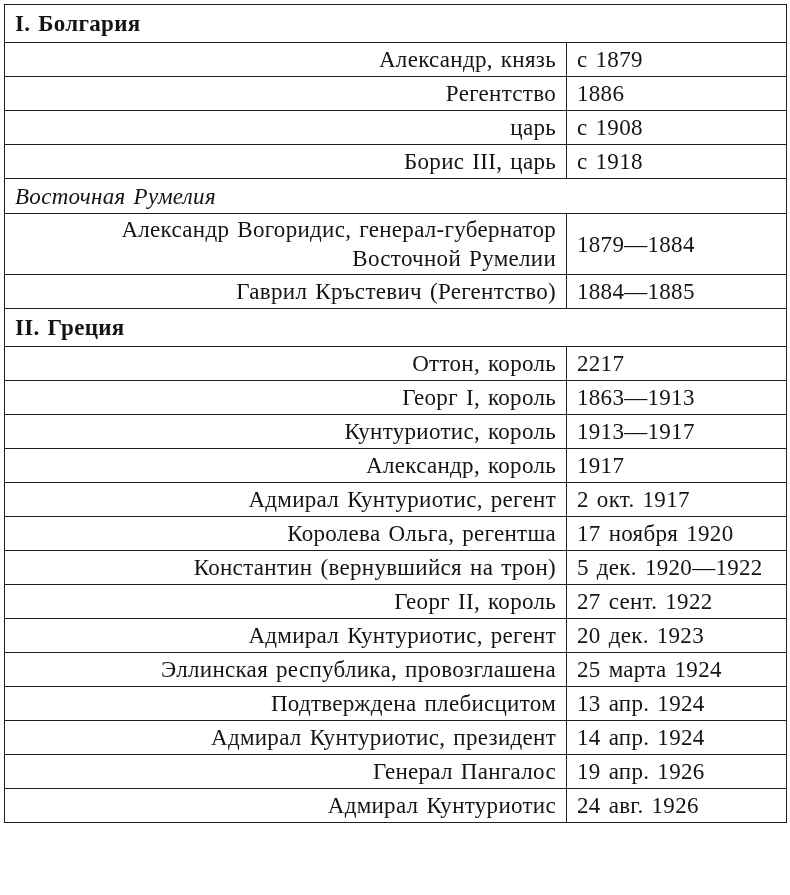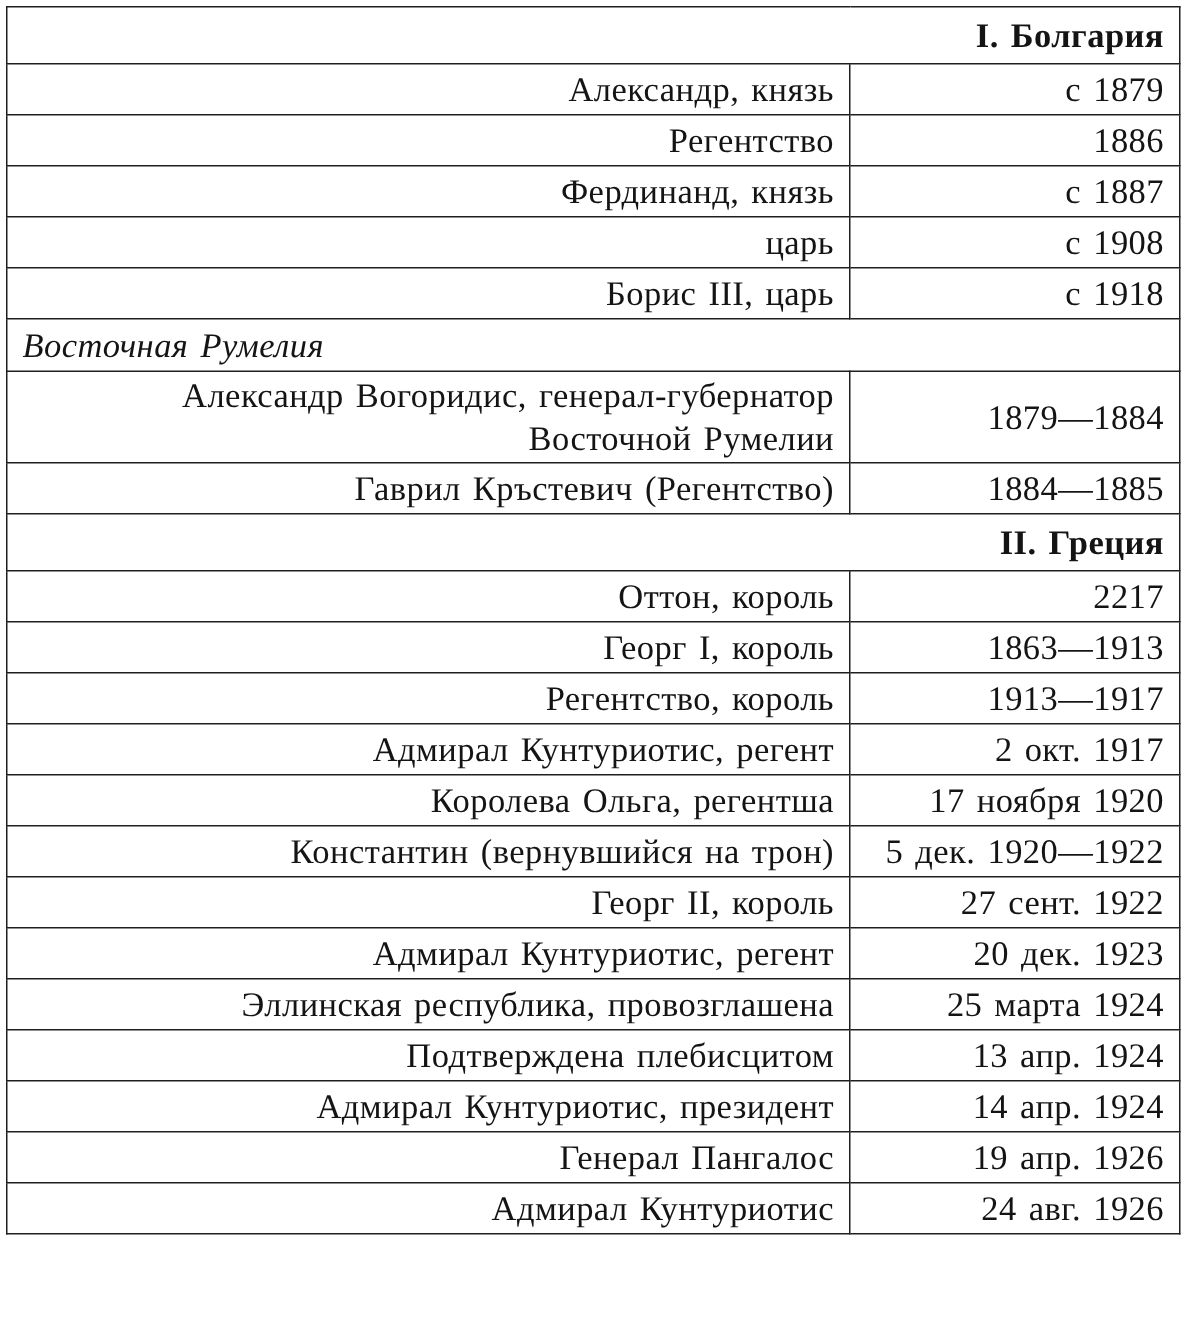--- a/index.html
+++ b/index.html
@@ -28,25 +28,25 @@
     padding: 1px 10px;
     letter-spacing: 0.3px;
     word-spacing: 2px;
     overflow: hidden;
   }
   td.cell-name {
     text-align: right;
     height: 31px;
   }
   td.cell-date {
-    text-align: right;
+    text-align: left;
     height: 31px;
   }
   td.cell-section-bold {
-    text-align: right;
+    text-align: left;
     font-weight: bold;
     height: 35px;
     font-size: 23px;
     margin-left: 32px;
   }
   td.cell-section-italic {
     text-align: left;
     font-style: italic;
     height: 32px;
     word-spacing: 6px;
@@ -66,24 +66,20 @@
       </tr>
       <tr>
         <td class="cell-name">Александр, князь</td>
         <td class="cell-date">с 1879</td>
       </tr>
       <tr>
         <td class="cell-name">Регентство</td>
         <td class="cell-date">1886</td>
       </tr>
       <tr>
-        <td class="cell-name">Фердинанд, князь</td>
-        <td class="cell-date">с 1887</td>
-      </tr>
-      <tr>
         <td class="cell-name">царь</td>
         <td class="cell-date">с 1908</td>
       </tr>
       <tr>
         <td class="cell-name">Борис III, царь</td>
         <td class="cell-date">с 1918</td>
       </tr>
       <tr>
         <td colspan="2" class="cell-section-italic">Восточная Румелия</td>
       </tr>
@@ -100,22 +96,26 @@
       </tr>
       <tr>
         <td class="cell-name">Оттон, король</td>
         <td class="cell-date">2217</td>
       </tr>
       <tr>
         <td class="cell-name">Георг I, король</td>
         <td class="cell-date">1863—1913</td>
       </tr>
       <tr>
-        <td class="cell-name">Регентство, король</td>
+        <td class="cell-name">Кунтуриотис, король</td>
         <td class="cell-date">1913—1917</td>
+      </tr>
+      <tr>
+        <td class="cell-name">Александр, король</td>
+        <td class="cell-date">1917</td>
       </tr>
       <tr>
         <td class="cell-name">Адмирал Кунтуриотис, регент</td>
         <td class="cell-date">2 окт. 1917</td>
       </tr>
       <tr>
         <td class="cell-name">Королева Ольга, регентша</td>
         <td class="cell-date">17 ноября 1920</td>
       </tr>
       <tr>

